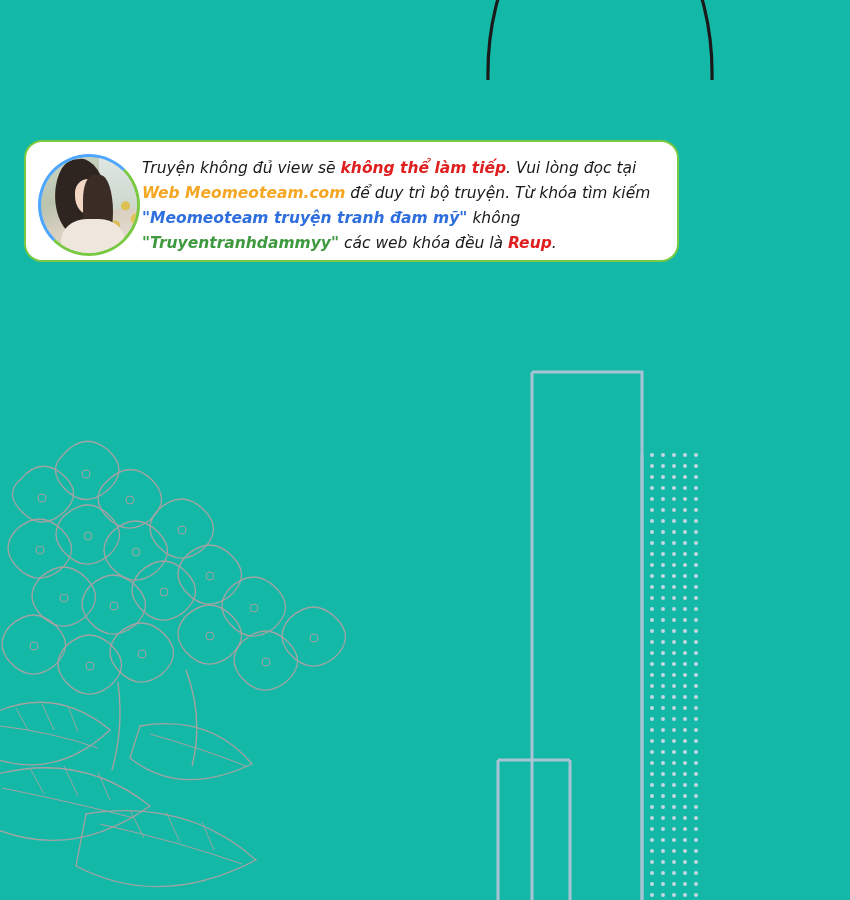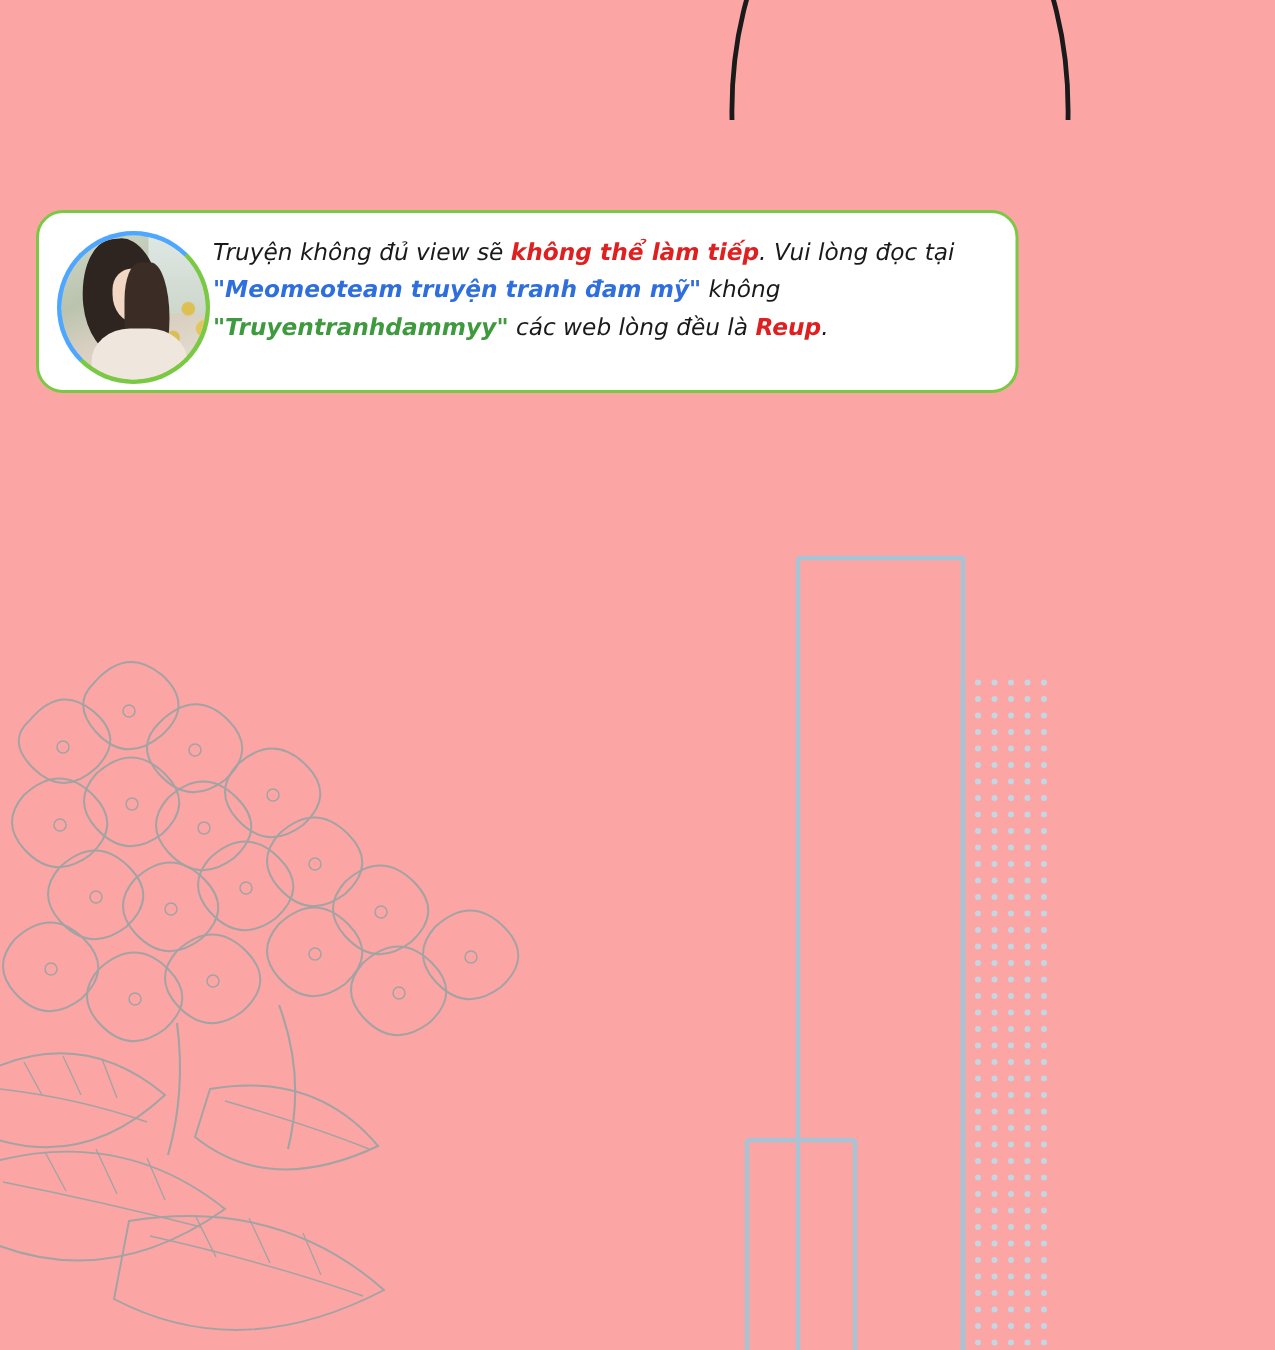--- a/index.html
+++ b/index.html
@@ -11,21 +11,21 @@
     width: 850px;
     height: 900px;
     position: relative;
     overflow: hidden;
     font-family: "DejaVu Sans", sans-serif;
   }
 
   .page {
     position: absolute;
     inset: 0;
-    background: #fca5a5;
+    background: #14b8a6;
   }
 
   
   .top-arc {
     position: absolute;
     left: 480px;
     top: -120px;
     width: 240px;
     height: 200px;
   }
@@ -444,18 +444,19 @@
     <div class="notice-avatar">
       <div class="avatar-sky"></div>
       <div class="avatar-flowers"></div>
       <div class="avatar-hair"></div>
       <div class="avatar-face"></div>
       <div class="avatar-hair2"></div>
       <div class="avatar-body"></div>
     </div>
     <div class="notice-text" id="notice-text">
         <span class="line"><span class="seg dark">Truyện không đủ view sẽ </span><span class="seg red b">không thể làm tiếp</span><span class="seg dark">. Vui lòng đọc tại</span></span>
+        <span class="line"><span class="seg orange b">Web Meomeoteam.com</span><span class="seg dark"> để duy trì bộ truyện. Từ khóa tìm kiếm</span></span>
         <span class="line"><span class="seg blue b">"Meomeoteam truyện tranh đam mỹ"</span><span class="seg dark"> không</span></span>
-        <span class="line"><span class="seg green b">"Truyentranhdammyy"</span><span class="seg dark"> các web lòng đều là </span><span class="seg red b">Reup</span><span class="seg dark">.</span></span>
+        <span class="line"><span class="seg green b">"Truyentranhdammyy"</span><span class="seg dark"> các web khóa đều là </span><span class="seg red b">Reup</span><span class="seg dark">.</span></span>
       </div>
   </div>
 
 </div>
 
 </body></html>

